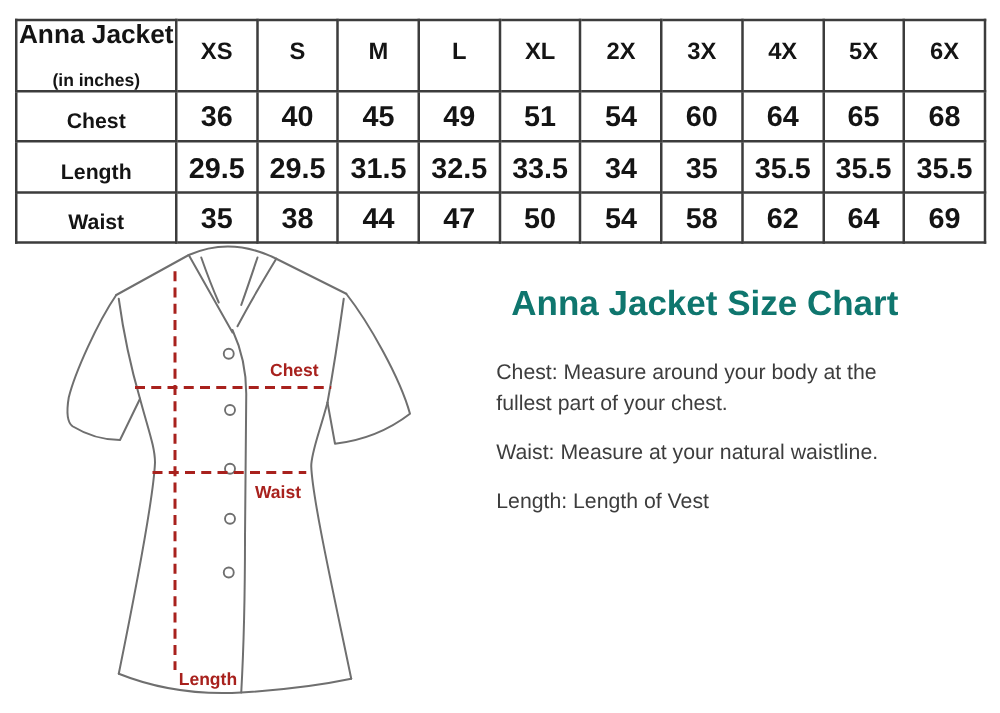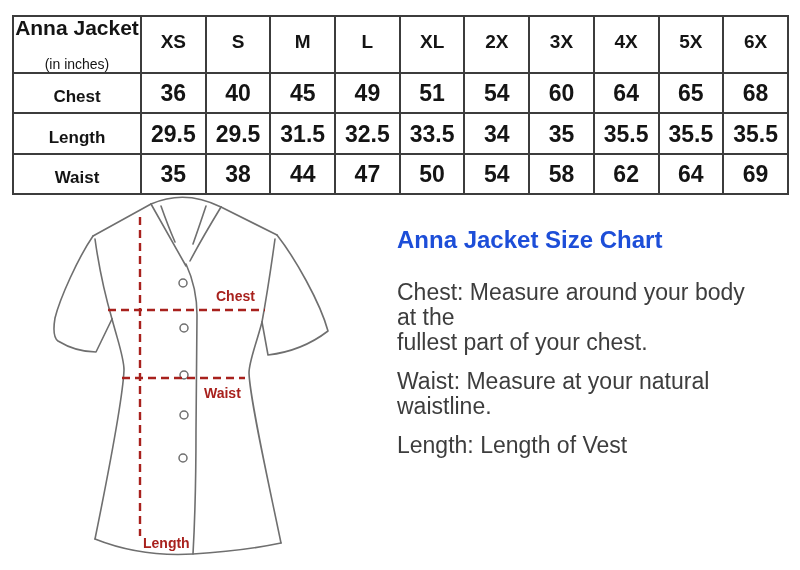--- a/index.html
+++ b/index.html
@@ -15,30 +15,30 @@
   .size-table th,.size-table td{
     border:2px solid #3c3c3c;text-align:center;vertical-align:bottom;
     font-weight:bold;color:#141414;padding:0 0 19px 0;overflow:hidden;
   }
   .size-table col.label-col{width:128px;}
   .size-table tr.header-row{height:46px;}
   .size-table tr.data-row{height:40px;}
   .size-table tr.data-row.mid{height:41px;}
   .corner-cell{vertical-align:middle !important;padding:0 !important;line-height:1.05;}
   .corner-title{font-size:21px;font-weight:bold;display:block;}
-  .corner-sub{font-size:14px;font-weight:normal;display:block;margin-top:18px;}
+  .corner-sub{font-size:14px;font-weight:bold;display:block;margin-top:18px;}
   .size-head{font-size:19px;}
   .row-label{font-size:17px;padding-bottom:5px !important;}
   .data-cell{font-size:23px;padding-bottom:5px !important;}
   
   .diagram-svg{position:absolute;left:0;top:0;}
   
   .info-block{position:absolute;left:397px;top:226px;width:350px;}
-  .info-title{font-size:24px;font-weight:bold;color:#1d4ed8;margin:0 0 25px 0;line-height:1.2;}
-  .info-para{font-size:23px;color:#3d3d3d;margin:0 0 14px 0;line-height:25px;white-space:pre-line;}
+  .info-title{font-size:28px;font-weight:bold;color:#0f766e;margin:0 0 25px 12px;line-height:1.2;}
+  .info-para{font-size:17px;color:#3d3d3d;margin:0 0 14px 0;line-height:25px;white-space:pre-line;}
 </style>
 </head>
 <body>
 
 <div class="canvas">
 
   <table class="size-table">
     <colgroup>
       <col class="label-col">
       <col>

